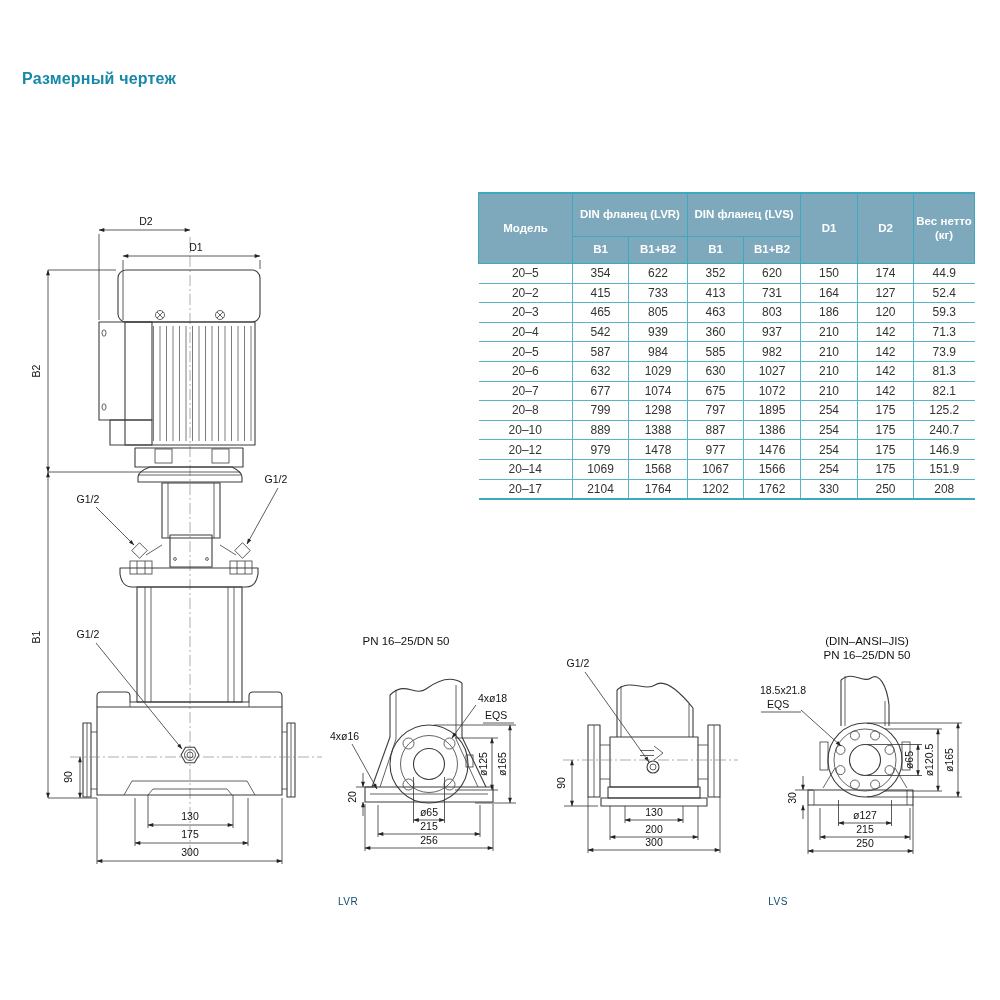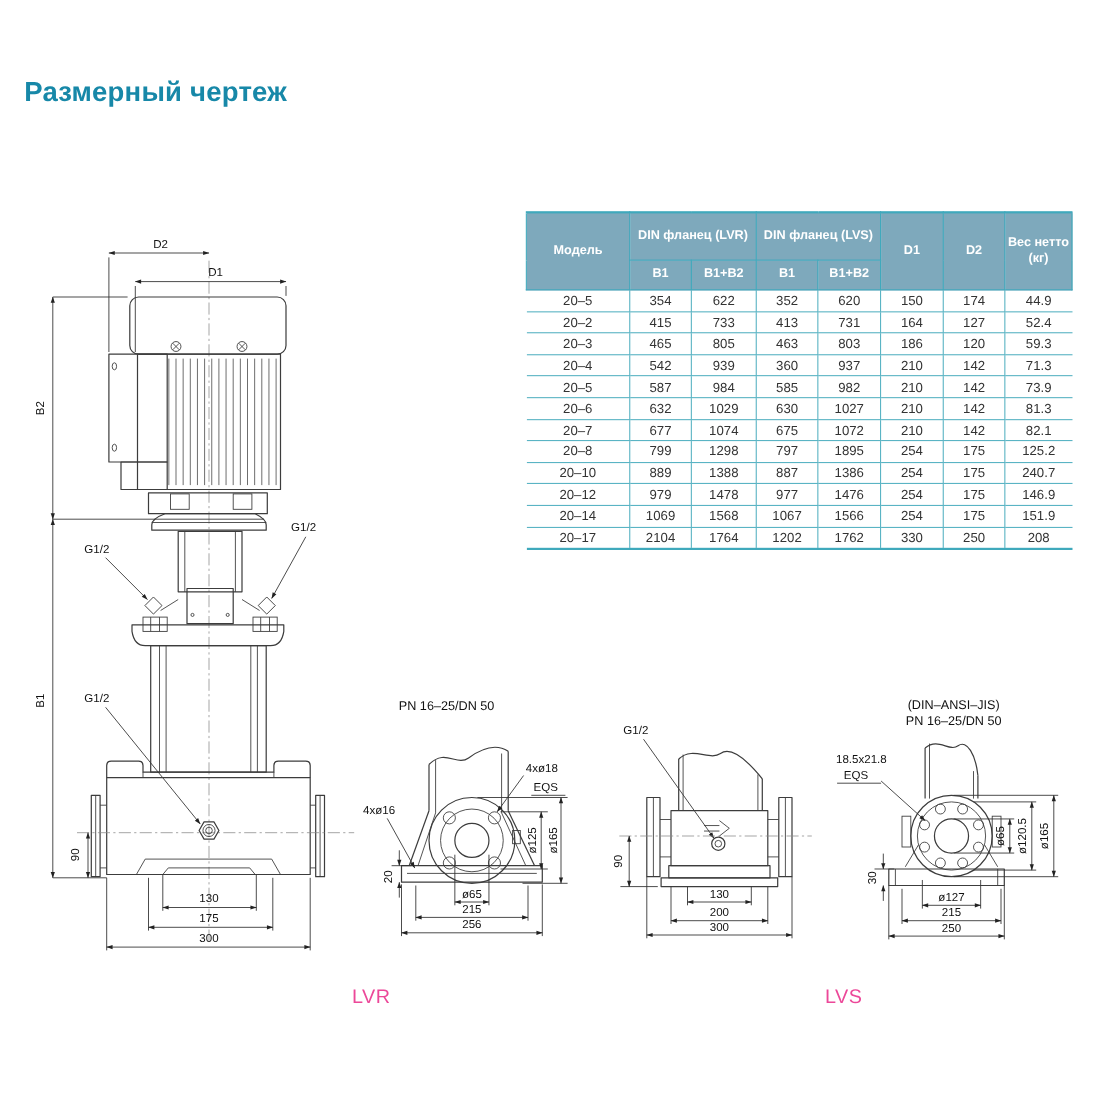--- a/index.html
+++ b/index.html
@@ -1,36 +1,36 @@
 <!DOCTYPE html>
 <html><head>
 <meta charset="utf-8">
 <style>
   html,body{margin:0;padding:0;background:#fff;}
   body{width:1000px;height:1000px;position:relative;font-family:"Liberation Sans",sans-serif;overflow:hidden;}
   .abs{position:absolute;}
   
-  #page-title{left:22px;top:70px;font-size:25px;font-weight:bold;color:#1788a8;letter-spacing:.2px;}
+  #page-title{left:22px;top:70px;font-size:16px;font-weight:bold;color:#1788a8;letter-spacing:.2px;}
   
   #spec-table{left:478px;top:192px;}
   table{border-collapse:collapse;table-layout:fixed;width:496px;border-top:2px solid #3fa9bc;border-bottom:2px solid #3fa9bc;}
   th{background:#7ea9bc;color:#fff;font-size:11.5px;font-weight:bold;border:1px solid #3fa9bc;padding:1px 2px;line-height:1.15;}
   thead tr:first-child th{height:40px;}
   thead tr:last-child th{height:24px;}
   tbody td{font-size:12px;color:#333;text-align:center;height:18.6px;padding:0 2px;border-bottom:1px solid #5ab4c4;line-height:1;}
   tbody td:not(:last-child){border-right:1px solid #5ab4c4;}
   
   svg{position:absolute;overflow:visible;}
   .ol{stroke:#3c3c3c;stroke-width:1.1;fill:none;stroke-linejoin:round;}
   .ol2{stroke:#3c3c3c;stroke-width:0.8;fill:none;}
   .fin{stroke:#5a5a5a;stroke-width:0.8;fill:none;}
   .dl{stroke:#333;stroke-width:0.8;fill:none;}
   .cl{stroke:#8a8a8a;stroke-width:0.7;fill:none;stroke-dasharray:11 3 2 3;}
   .dt{font-size:10.5px;fill:#111;}
-  .cap{font-size:18px;color:#ec4899;letter-spacing:.5px;width:56px;}
+  .cap{font-size:10px;color:#0c4a6e;letter-spacing:.5px;text-align:center;width:56px;}
 </style>
 </head>
 <body>
 
 <div class="abs" id="page-title">Размерный чертеж</div>
 
 <div class="abs" id="spec-table">
 <table>
   <colgroup>
         <col style="width:94px">

